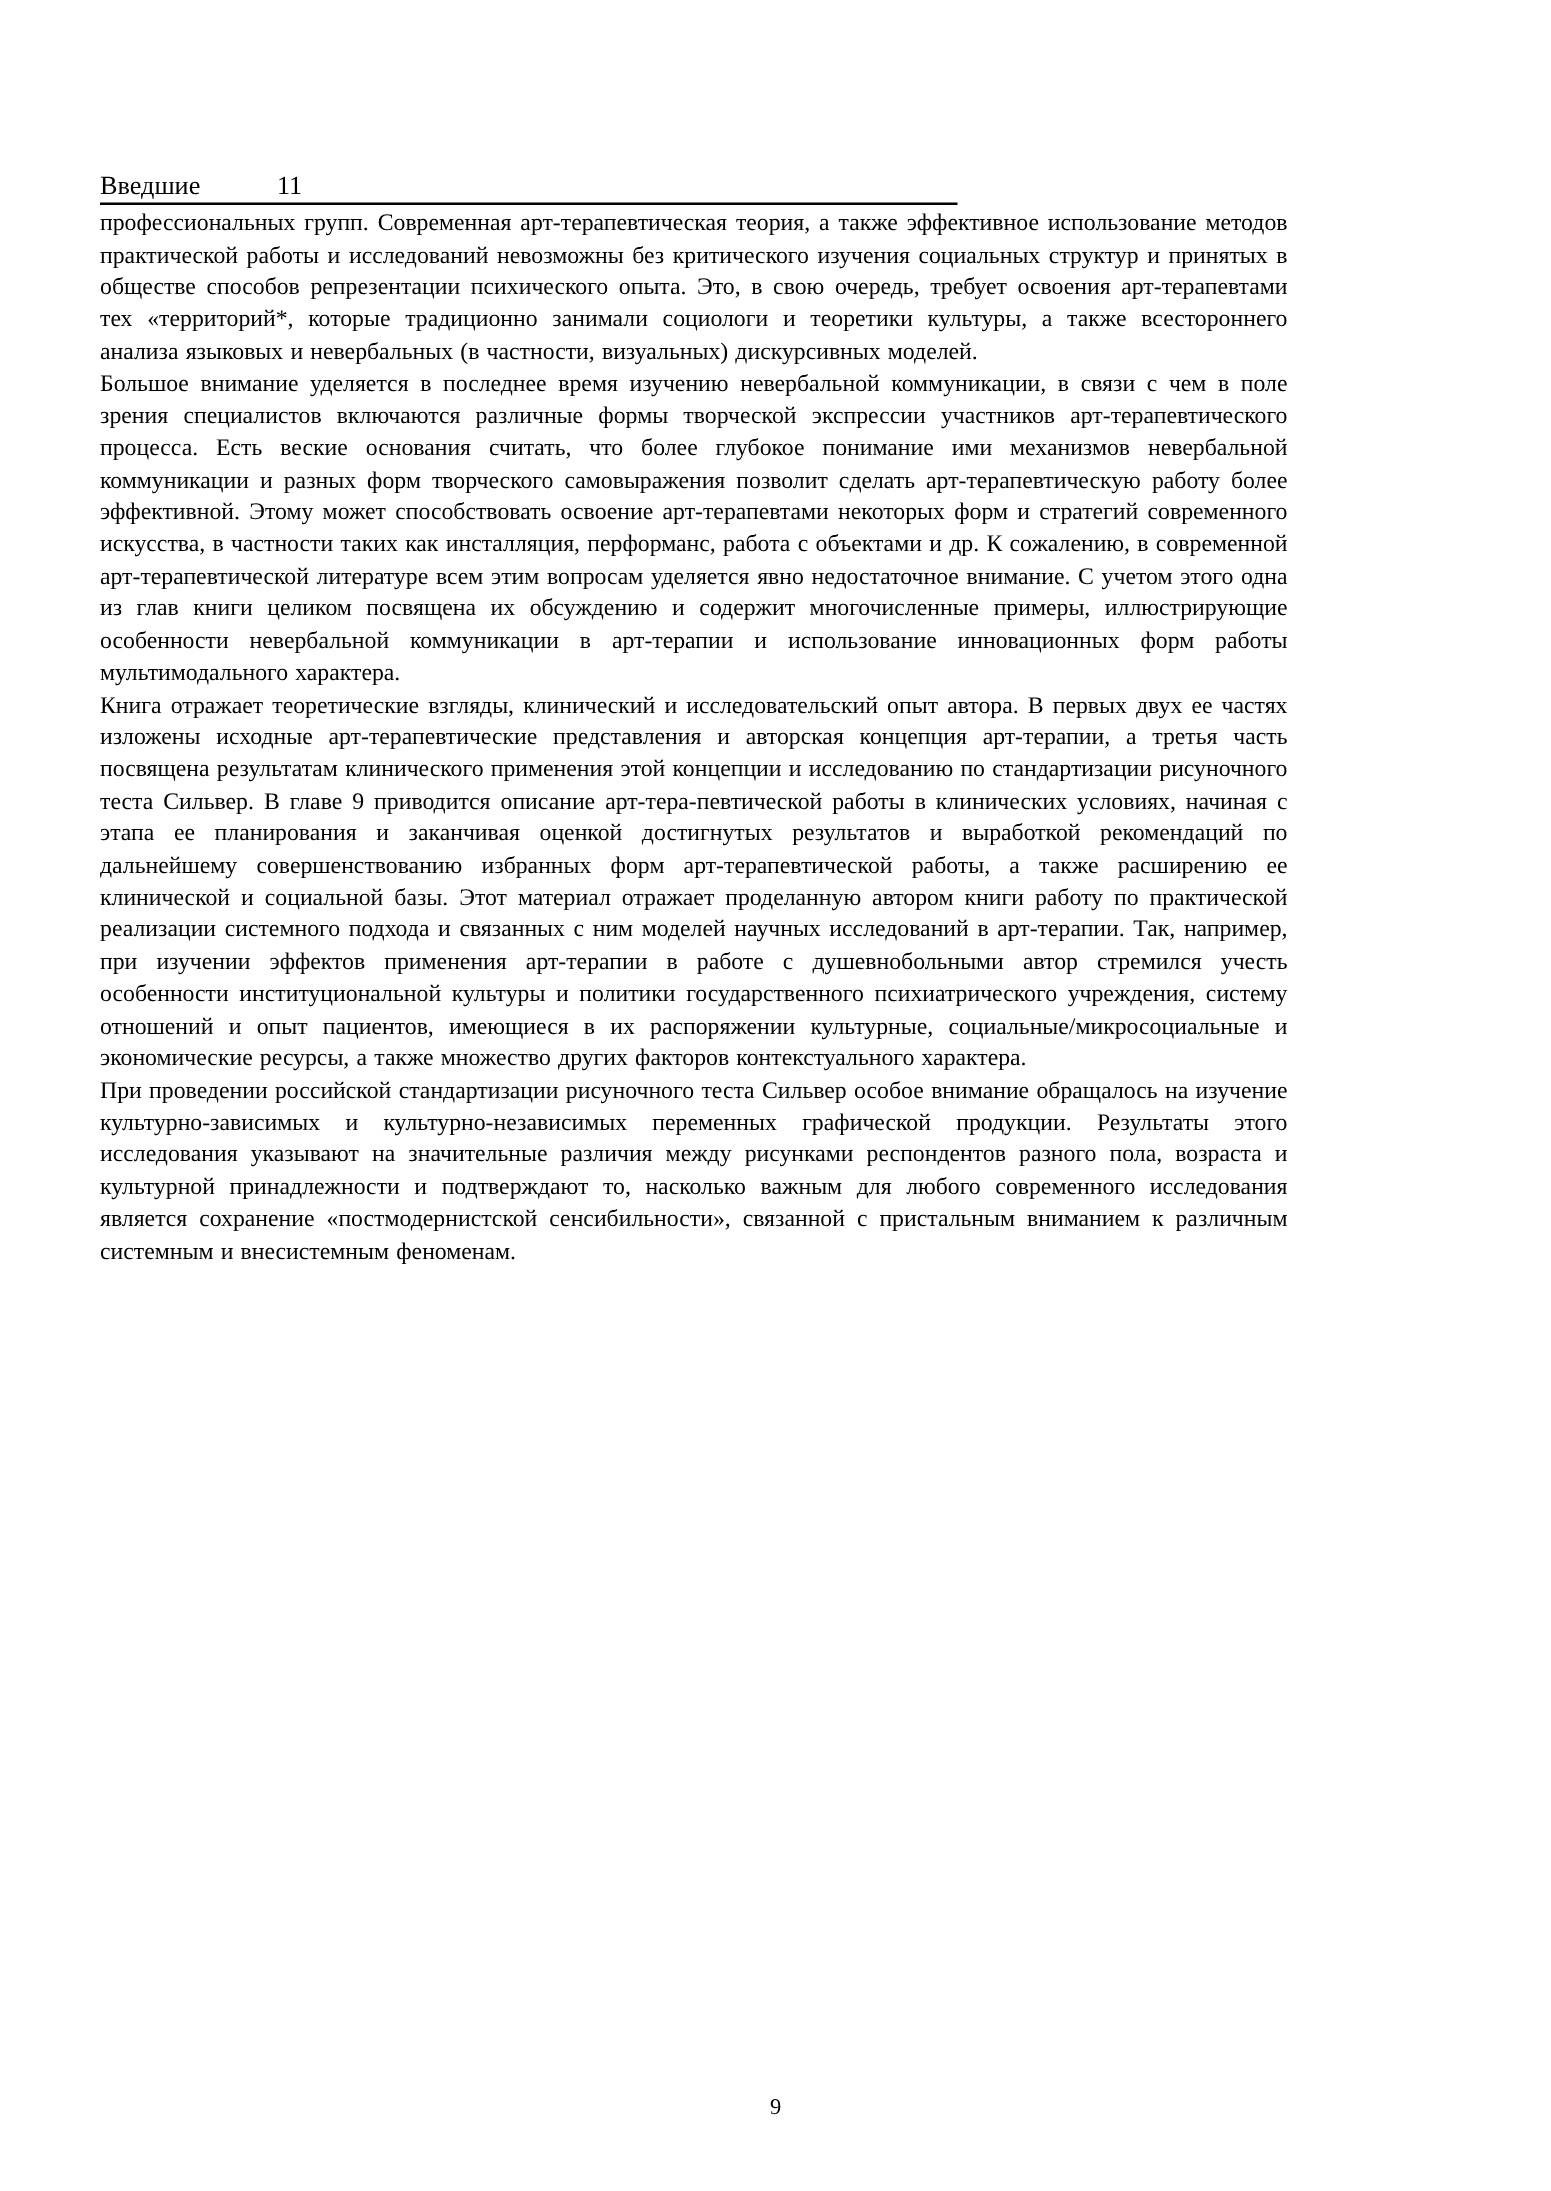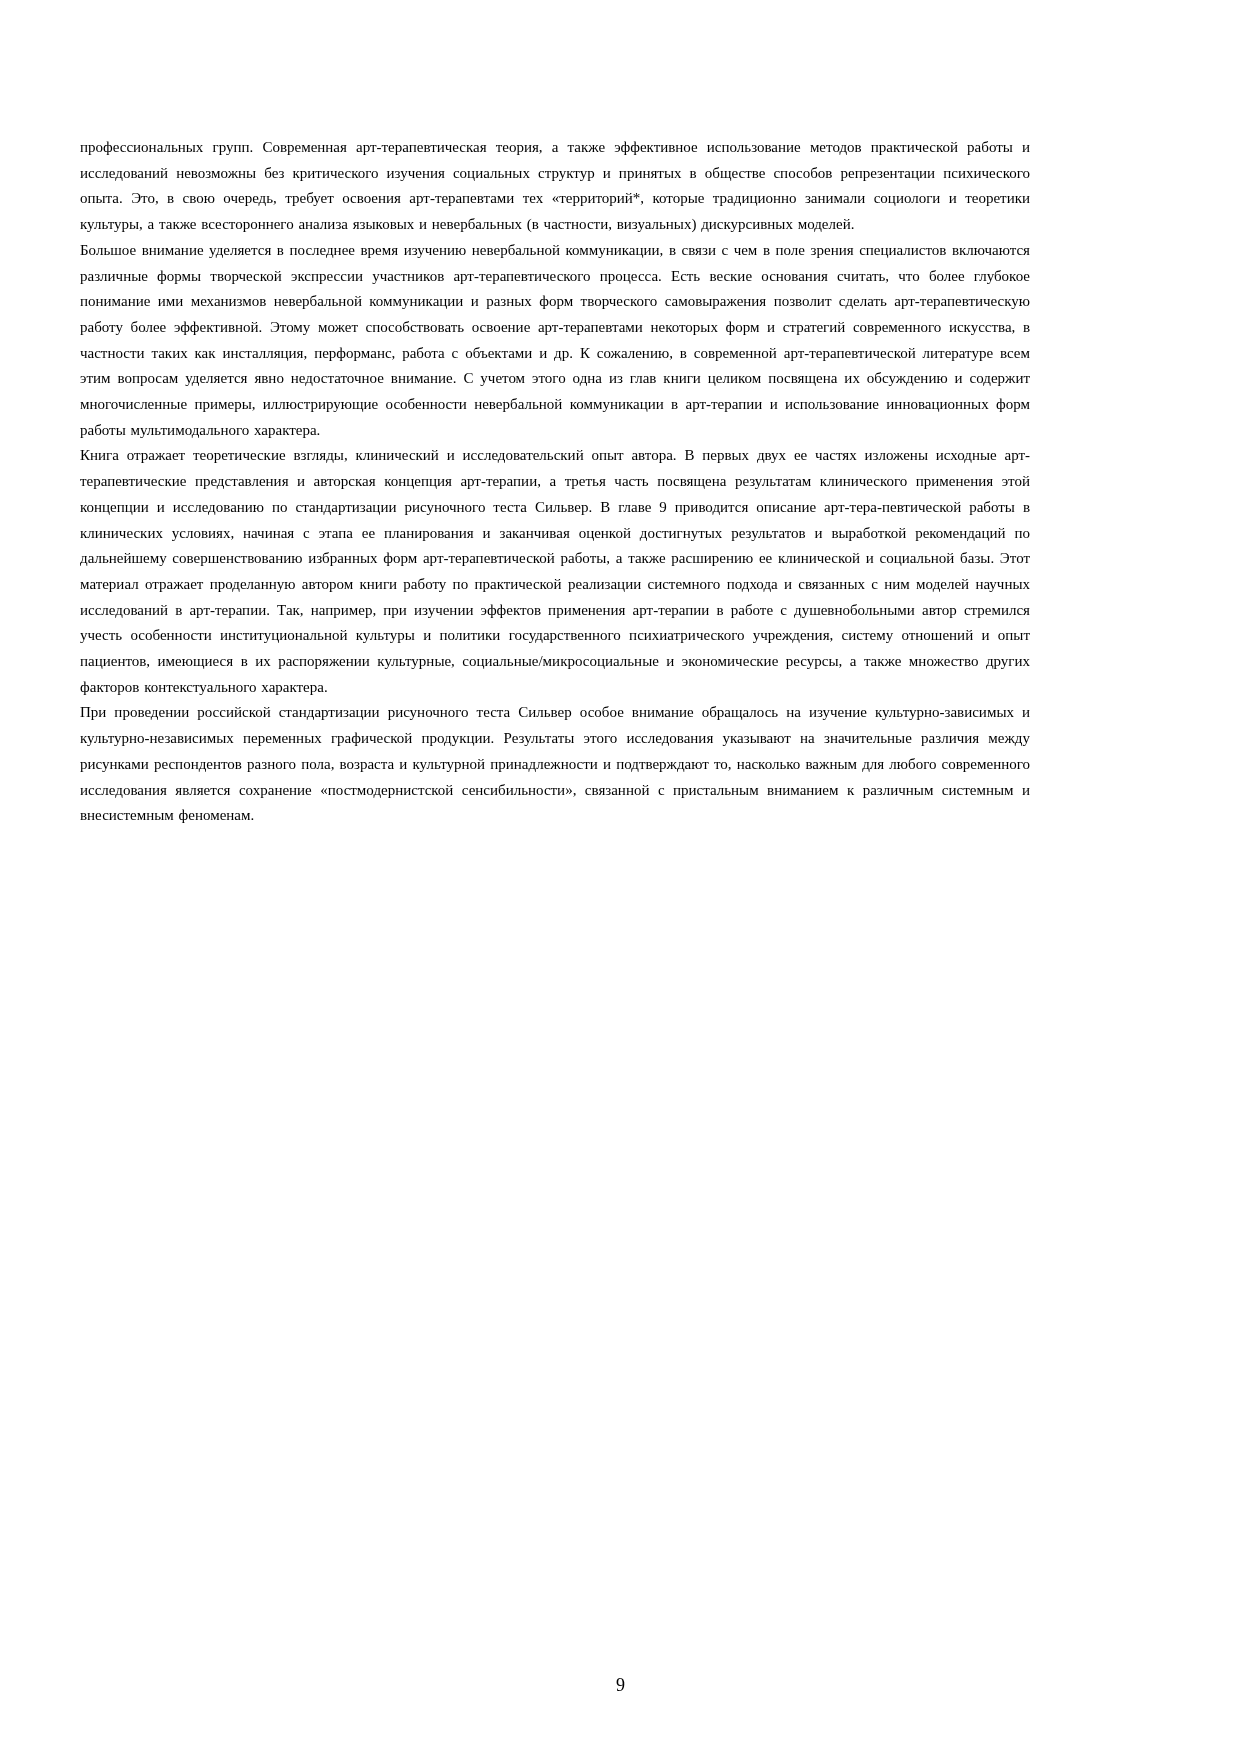--- a/index.html
+++ b/index.html
@@ -34,41 +34,45 @@
   }
   .page-header .header-title {
     display: inline-block;
   }
   .page-header .header-pageref {
     display: inline-block;
     margin-left: 56px;
   }
   .body-text p {
     margin: 0;
-    font-size: 15px;
+    font-size: 19px;
     line-height: 25.7px;
     text-align: justify;
     word-spacing: 1px;
   }
   .page-footer {
     position: absolute;
     bottom: 58px;
     left: 0;
     width: 100%;
     text-align: center;
     font-size: 18px;
     line-height: 20px;
   }
 </style>
 </head>
 <body>
 
 <div class="page">
   <div class="content">
 
+    <div class="page-header">
+      <span class="header-title">Введшие</span>
+      <span class="header-pageref">11</span>
+    </div>
 
     <div class="body-text">
       <p>профессиональных групп. Современная арт-терапевтическая теория, а также эффективное использование методов практической работы и исследований невозможны без критического изучения социальных структур и принятых в обществе способов репрезентации психического опыта. Это, в свою очередь, требует освоения арт-терапевтами тех «территорий*, которые традиционно занимали социологи и теоретики культуры, а также всестороннего анализа языковых и невербальных (в частности, визуальных) дискурсивных моделей.</p>
       <p>Большое внимание уделяется в последнее время изучению невербальной коммуникации, в связи с чем в поле зрения специалистов включаются различные формы творческой экспрессии участников арт-терапевтического процесса. Есть веские основания считать, что более глубокое понимание ими механизмов невербальной коммуникации и разных форм творческого самовыражения позволит сделать арт-терапевтическую работу более эффективной. Этому может способствовать освоение арт-терапевтами некоторых форм и стратегий современного искусства, в частности таких как инсталляция, перформанс, работа с объектами и др. К сожалению, в современной арт-терапевтической литературе всем этим вопросам уделяется явно недостаточное внимание. С учетом этого одна из глав книги целиком посвящена их обсуждению и содержит многочисленные примеры, иллюстрирующие особенности невербальной коммуникации в арт-терапии и использование инновационных форм работы мультимодального характера.</p>
       <p>Книга отражает теоретические взгляды, клинический и исследовательский опыт автора. В первых двух ее частях изложены исходные арт-терапевтические представления и авторская концепция арт-терапии, а третья часть посвящена результатам клинического применения этой концепции и исследованию по стандартизации рисуночного теста Сильвер. В главе 9 приводится описание арт-тера-певтической работы в клинических условиях, начиная с этапа ее планирования и заканчивая оценкой достигнутых результатов и выработкой рекомендаций по дальнейшему совершенствованию избранных форм арт-терапевтической работы, а также расширению ее клинической и социальной базы. Этот материал отражает проделанную автором книги работу по практической реализации системного подхода и связанных с ним моделей научных исследований в арт-терапии. Так, например, при изучении эффектов применения арт-терапии в работе с душевнобольными автор стремился учесть особенности институциональной культуры и политики государственного психиатрического учреждения, систему отношений и опыт пациентов, имеющиеся в их распоряжении культурные, социальные/микросоциальные и экономические ресурсы, а также множество других факторов контекстуального характера.</p>
       <p>При проведении российской стандартизации рисуночного теста Сильвер особое внимание обращалось на изучение культурно-зависимых и культурно-независимых переменных графической продукции. Результаты этого исследования указывают на значительные различия между рисунками респондентов разного пола, возраста и культурной принадлежности и подтверждают то, насколько важным для любого современного исследования является сохранение «постмодернистской сенсибильности», связанной с пристальным вниманием к различным системным и внесистемным феноменам.</p>
     </div>
 
   </div>
 

